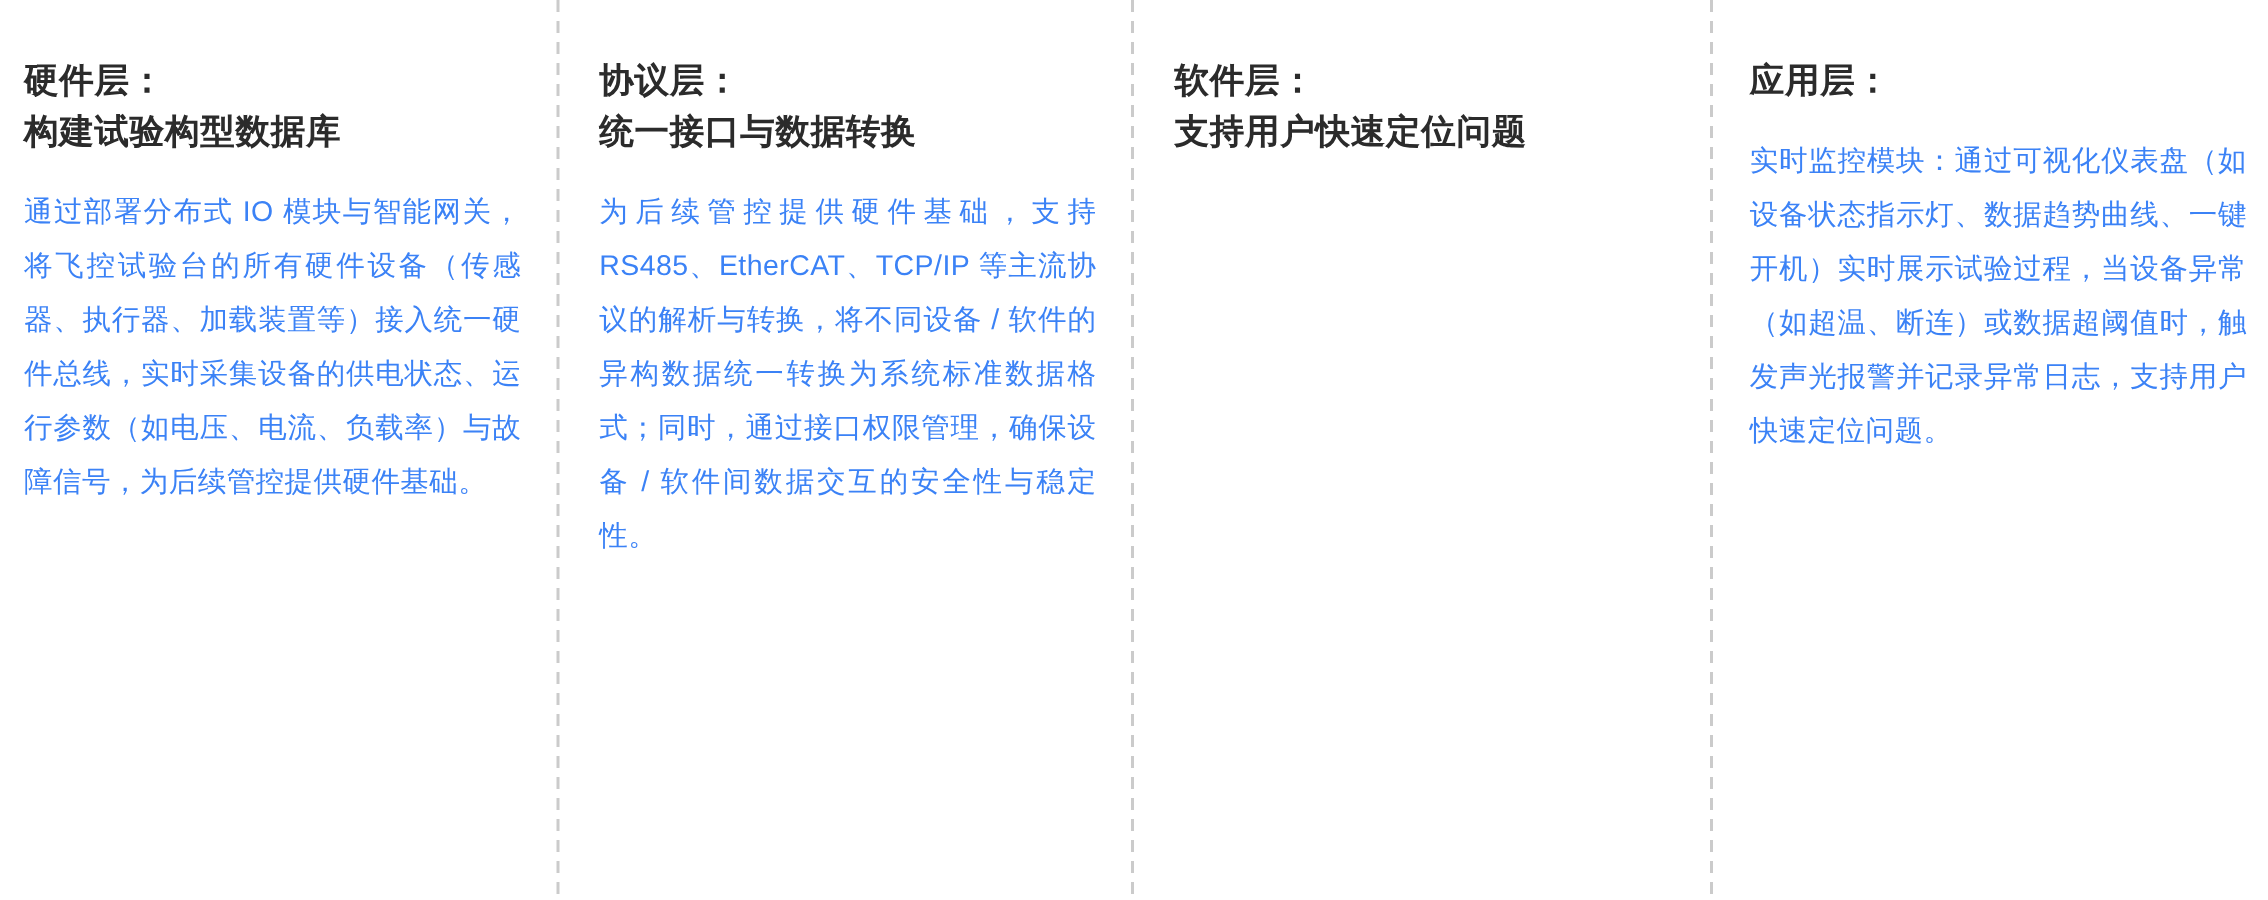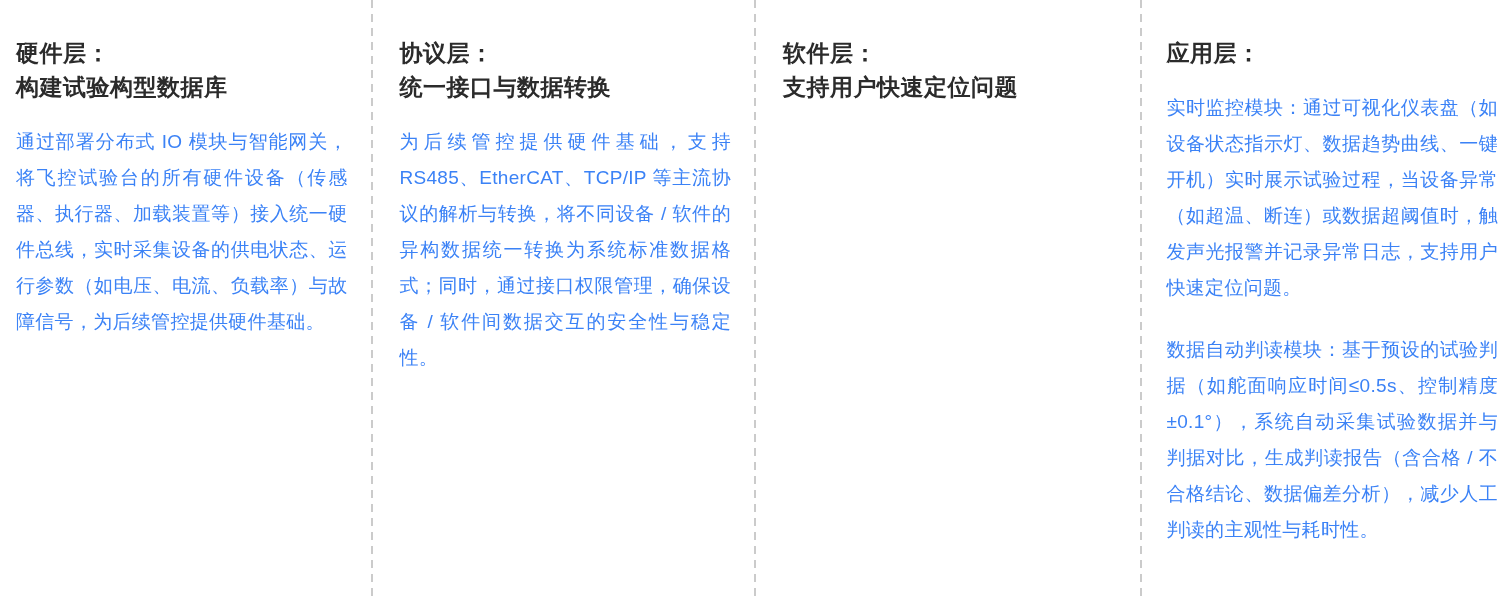--- a/index.html
+++ b/index.html
@@ -94,21 +94,20 @@
         <span class="title-line">软件层：</span>
         <span class="title-line">支持用户快速定位问题</span>
       </h2>
     </section>
 
     <section class="column">
       <h2 class="col-title">
         <span class="title-line">应用层：</span>
       </h2>
       <p class="col-body">实时监控模块：通过可视化仪表盘（如设备状态指示灯、数据趋势曲线、一键开机）实时展示试验过程，当设备异常（如超温、断连）或数据超阈值时，触发声光报警并记录异常日志，支持用户快速定位问题。</p>
-      <p class="col-body">数据自动判读模块：基于预设的试验判据（如舵面响应时间≤0.5s、控制精度±0.1°），系统自动采集试验数据并与判据对比，生成判读报告（含合格 / 不合格结论、数据偏差分析），减少人工判读的主观性与耗时性。</p>
     </section>
 
   </div>
 
   <div class="divider d1"></div>
   <div class="divider d2"></div>
   <div class="divider d3"></div>
 </main>
 
 </body></html>

